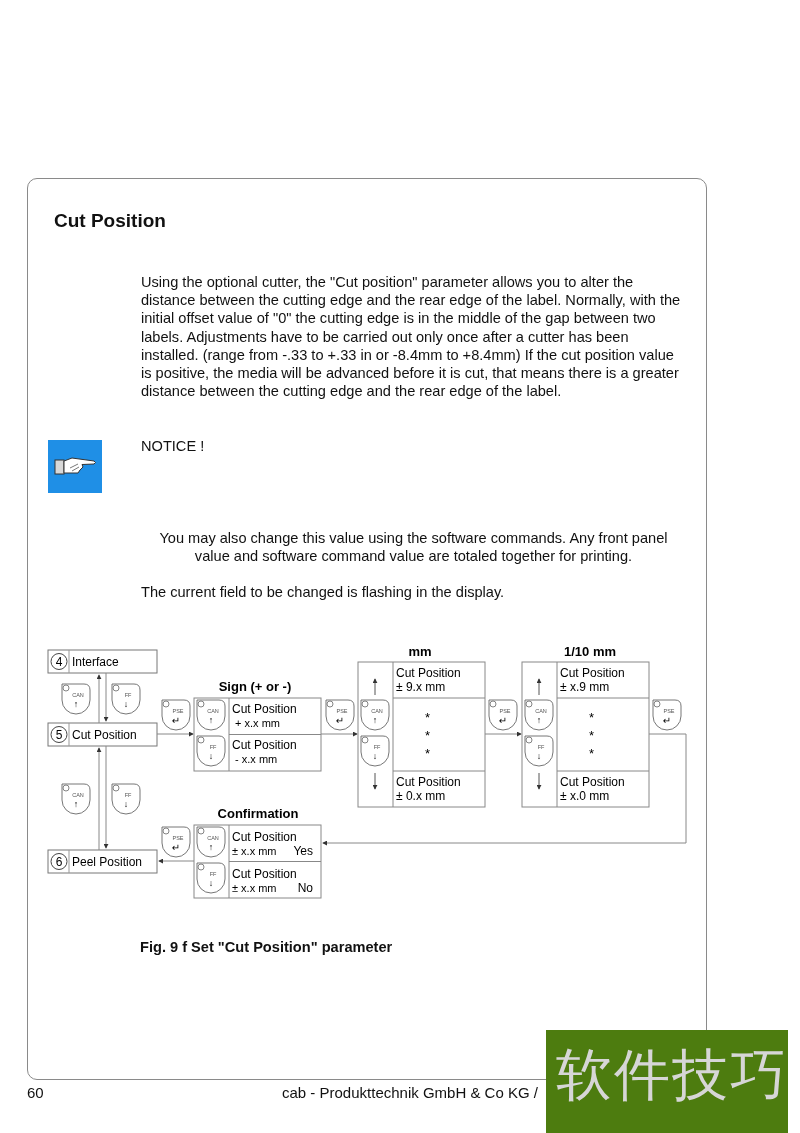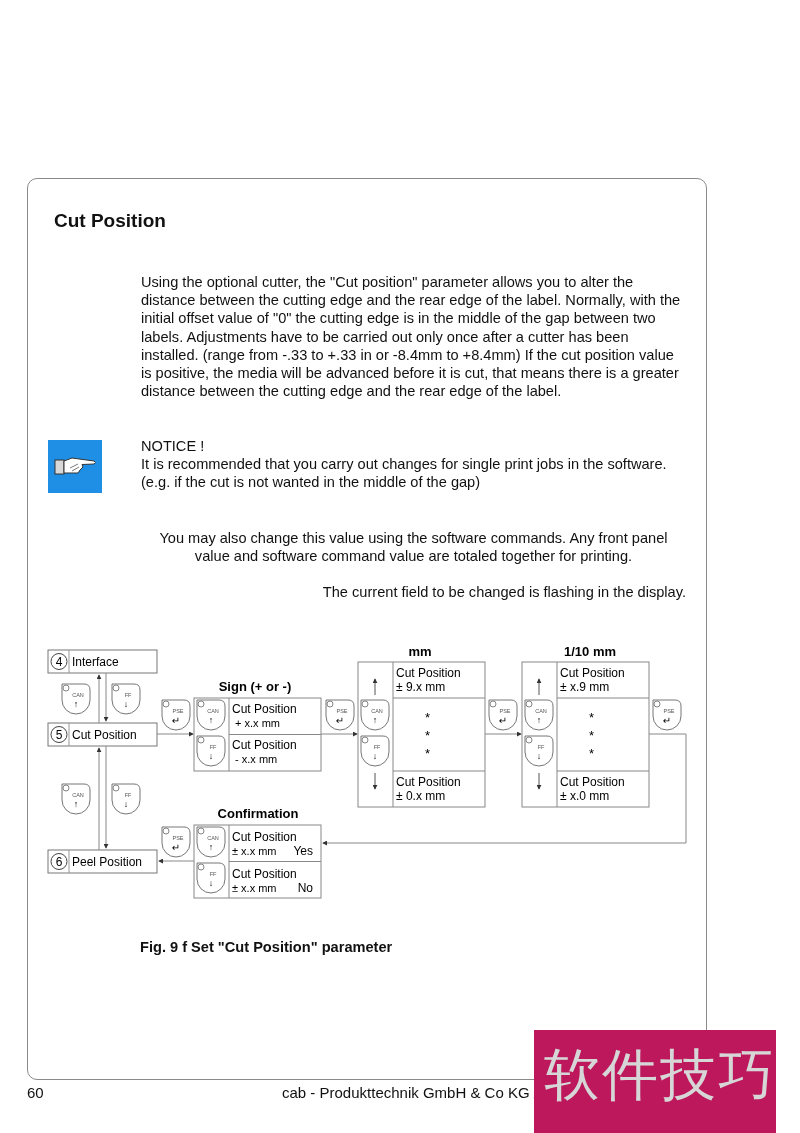--- a/index.html
+++ b/index.html
@@ -5,28 +5,28 @@
   html, body { margin: 0; padding: 0; background: #ffffff; }
   body { width: 800px; height: 1133px; position: relative; overflow: hidden;
          font-family: "Liberation Sans", sans-serif; color: #111; }
   .frame { position: absolute; left: 27px; top: 178px; width: 680px; height: 902px;
            border: 1.5px solid #8a8a8a; border-radius: 10px; box-sizing: border-box; }
   .section-title { position: absolute; left: 54px; top: 210px; font-size: 19px; font-weight: bold; margin: 0; }
   .para { position: absolute; left: 140px; width: 545px; font-size: 14.6px; line-height: 18.2px; margin: 1px; }
   .p1 { top: 272px; }
   .notice { top: 436px; font-weight: normal; }
   .p2 { top: 528px; text-align: center; }
-  .p3 { top: 582px; text-align: right; }
+  .p3 { top: 582px; }
   .notice-icon { position: absolute; left: 48px; top: 440px; width: 54px; height: 53px; background: #1f8fe6; }
   svg.diagram { position: absolute; left: 0; top: 630px; }
   .diagram text { font-family: "Liberation Sans", sans-serif; }
   .fig-caption { position: absolute; left: 140px; top: 939px; font-size: 14.6px; font-weight: bold; margin: 0; }
   .page-num { position: absolute; left: 27px; top: 1084px; font-size: 15px; font-weight: normal; }
   .footer { position: absolute; left: 282px; top: 1084px; font-size: 15px; font-weight: normal; white-space: nowrap; }
-  .watermark { position: absolute; left: 534px; top: 1030px; width: 242px; height: 103px; background: #be185d; }
+  .watermark { position: absolute; left: 546px; top: 1030px; width: 242px; height: 103px; background: #4d7c0f; }
   .watermark span { position: absolute; left: 10px; top: 8px; font-size: 56px; color: #d6d6d6;
                     font-family: "DejaVu Sans", sans-serif; letter-spacing: 2px; white-space: nowrap; }
 </style>
 </head>
 <body>
 
 <div class="frame"></div>
 
 <h1 class="section-title">Cut Position</h1>
 
@@ -35,21 +35,21 @@
 <div class="notice-icon">
   <svg width="54" height="53" viewBox="0 0 54 53">
     <rect x="7" y="20" width="9" height="14" fill="#d8d8d8" stroke="#333" stroke-width="1"></rect>
     <path d="M16 21 L24 18 L46 21 Q49 22.5 46 24 L34 24.5 L35 27 L32 30 L30 33 L16 33 Z" fill="#ffffff" stroke="#333" stroke-width="1"></path>
     <path d="M22 28 L30 24 M24 31 L31 27" stroke="#555" stroke-width="0.8" fill="none"></path>
   </svg>
 </div>
 
 <p class="para notice">
   <span>NOTICE !</span><br>
-  <span>It is recommended that you carry out changes for single print jobs in the software. (e.g. if the cut is not wanted in the middle of the gap)</span><br>
+  <br>
 </p>
 
 <p class="para p2">You may also change this value using the software commands.  Any front panel value and software command value are totaled together for printing.</p>
 <p class="para p3">The current field to be changed is flashing in the display.</p>
 
 <svg class="diagram" width="800" height="300" viewBox="0 630 800 300">
   <defs>
     <marker id="arr" viewBox="0 0 6 6" refX="5" refY="3" markerWidth="5" markerHeight="5" orient="auto">
       <path d="M0 0 L6 3 L0 6 Z" fill="#333"></path>
     </marker>

